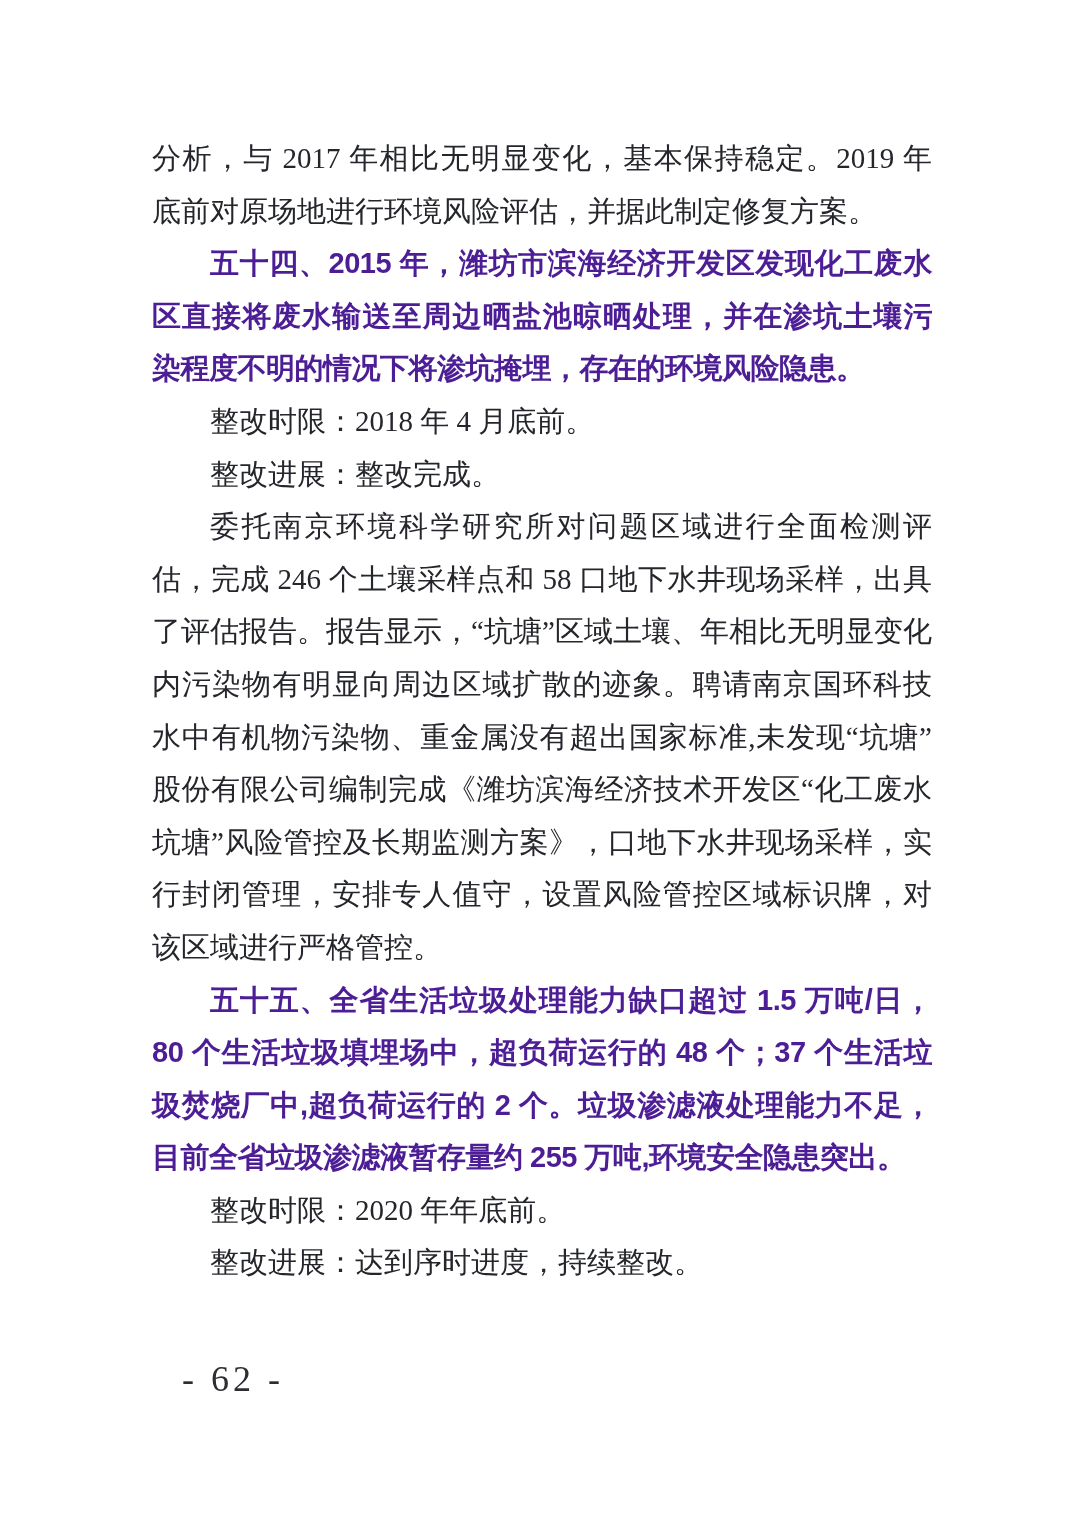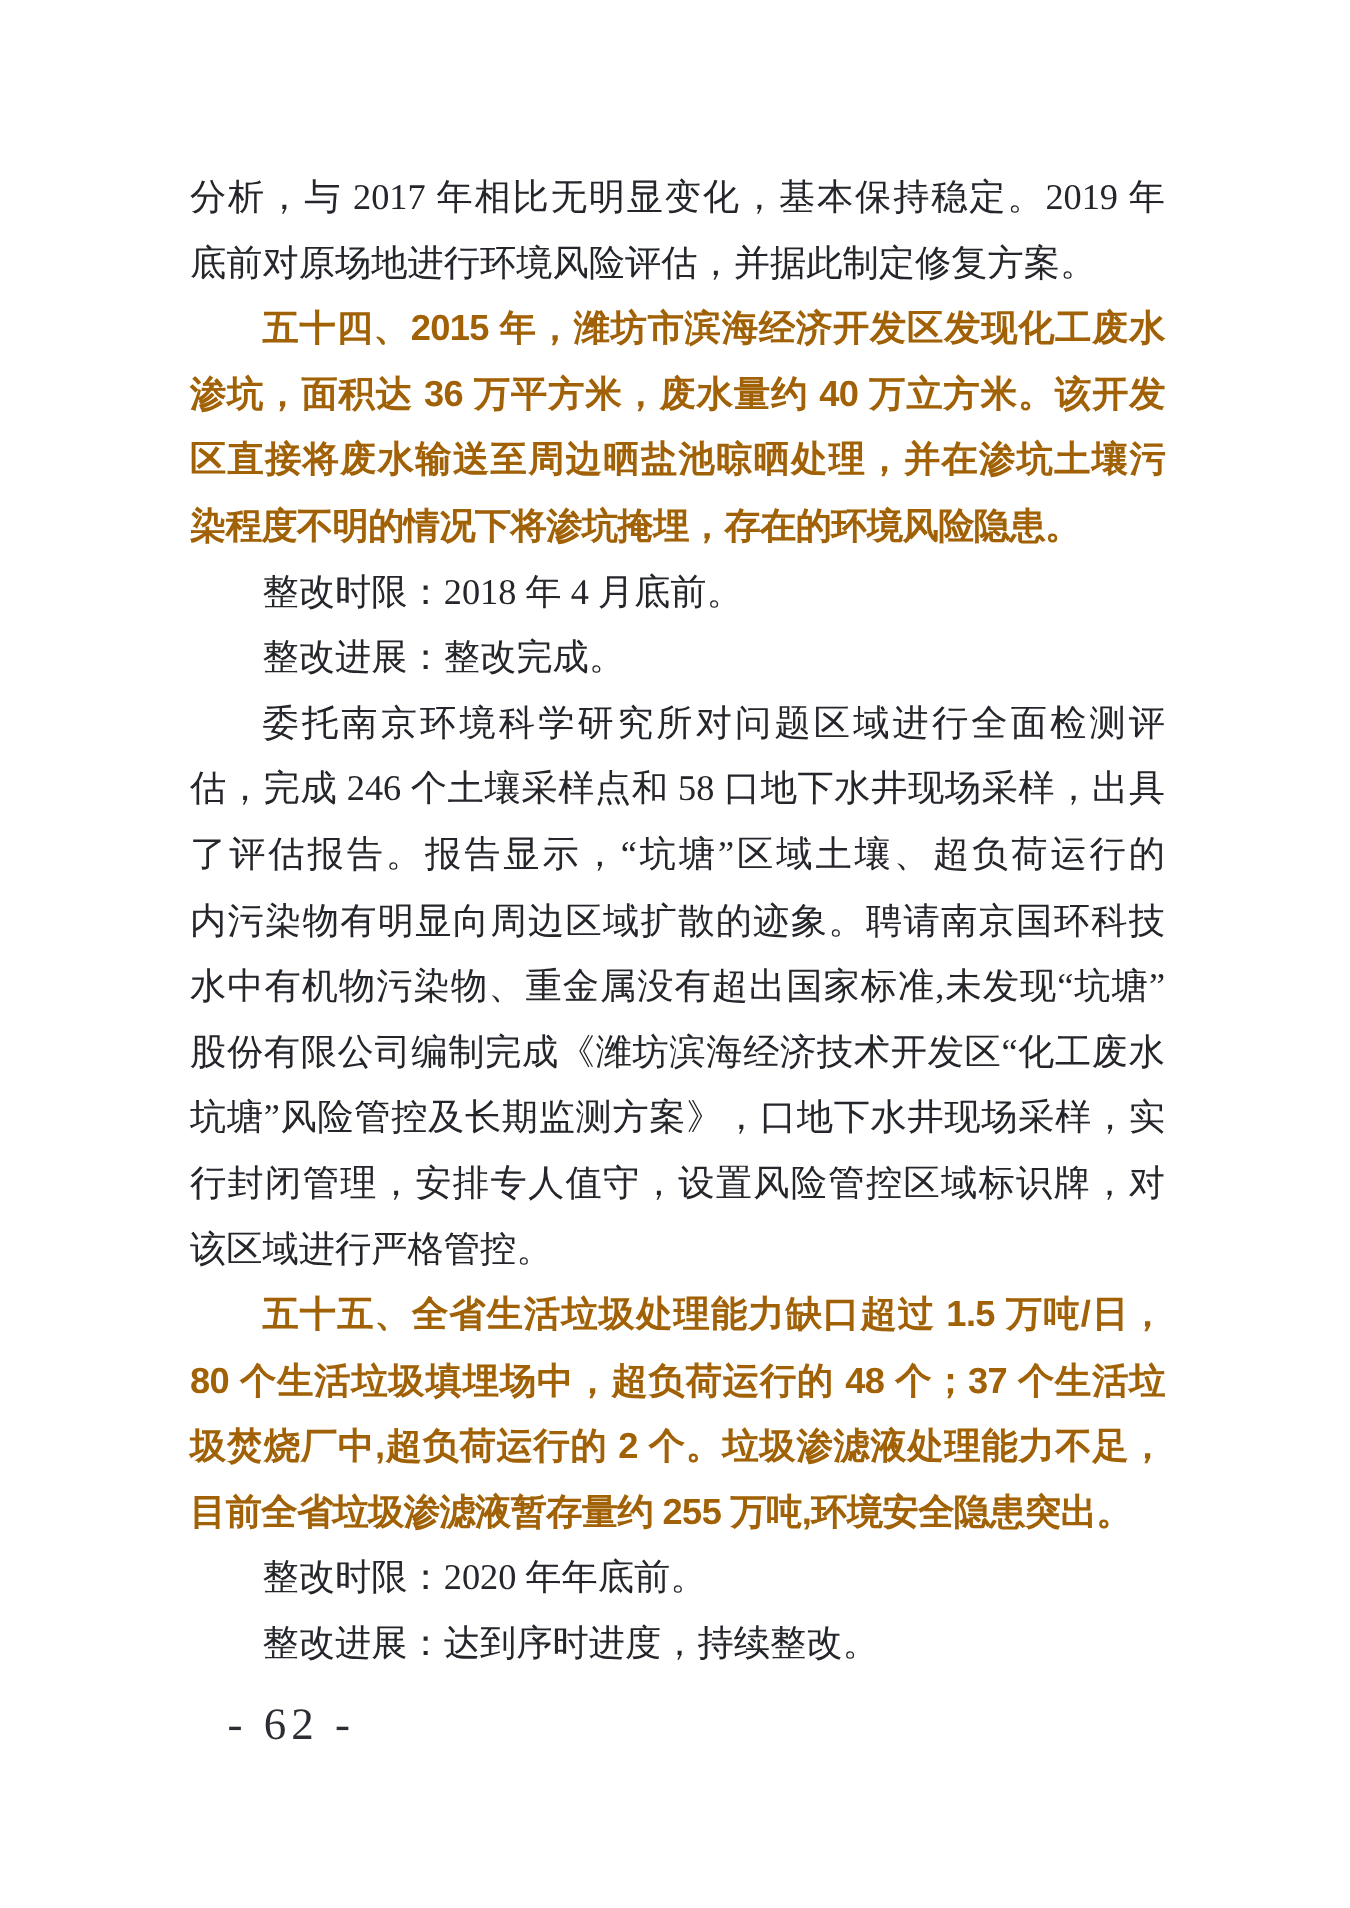--- a/index.html
+++ b/index.html
@@ -34,21 +34,21 @@
   }
   .line.last {
     text-align-last: left;
   }
   .line.indent {
     text-indent: 2em;
   }
   .para-bold .line {
     font-family: "Liberation Sans", "DejaVu Sans", sans-serif;
     font-weight: 700;
-    color: #a16207;
+    color: #4c1d95;
     letter-spacing: -0.5px;
   }
   .footer {
     position: absolute;
     left: 182px;
     top: 1362px;
     font-size: 36px;
     line-height: 34px;
     color: #2c2e33;
     font-family: "Liberation Serif", "DejaVu Serif", serif;
@@ -59,34 +59,33 @@
 <body>
 
 <div class="page">
   <div class="doc-body">
       <div class="para">
         <div class="line">分析，与 2017 年相比无明显变化，基本保持稳定。2019 年</div>
         <div class="line last">底前对原场地进行环境风险评估，并据此制定修复方案。</div>
       </div>
       <div class="para para-bold">
         <div class="line indent">五十四、2015 年，潍坊市滨海经济开发区发现化工废水</div>
-        <div class="line">渗坑，面积达 36 万平方米，废水量约 40 万立方米。该开发</div>
         <div class="line">区直接将废水输送至周边晒盐池晾晒处理，并在渗坑土壤污</div>
         <div class="line last">染程度不明的情况下将渗坑掩埋，存在的环境风险隐患。</div>
       </div>
       <div class="para">
         <div class="line indent last">整改时限：2018 年 4 月底前。</div>
       </div>
       <div class="para">
         <div class="line indent last">整改进展：整改完成。</div>
       </div>
       <div class="para">
         <div class="line indent">委托南京环境科学研究所对问题区域进行全面检测评</div>
         <div class="line">估，完成 246 个土壤采样点和 58 口地下水井现场采样，出具</div>
-        <div class="line">了评估报告。报告显示，“坑塘”区域土壤、超负荷运行的</div>
+        <div class="line">了评估报告。报告显示，“坑塘”区域土壤、年相比无明显变化</div>
         <div class="line">内污染物有明显向周边区域扩散的迹象。聘请南京国环科技</div>
         <div class="line">水中有机物污染物、重金属没有超出国家标准,未发现“坑塘”</div>
         <div class="line">股份有限公司编制完成《潍坊滨海经济技术开发区“化工废水</div>
         <div class="line">坑塘”风险管控及长期监测方案》，口地下水井现场采样，实</div>
         <div class="line">行封闭管理，安排专人值守，设置风险管控区域标识牌，对</div>
         <div class="line last">该区域进行严格管控。</div>
       </div>
       <div class="para para-bold">
         <div class="line indent">五十五、全省生活垃圾处理能力缺口超过 1.5 万吨/日，</div>
         <div class="line">80 个生活垃圾填埋场中，超负荷运行的 48 个；37 个生活垃</div>

